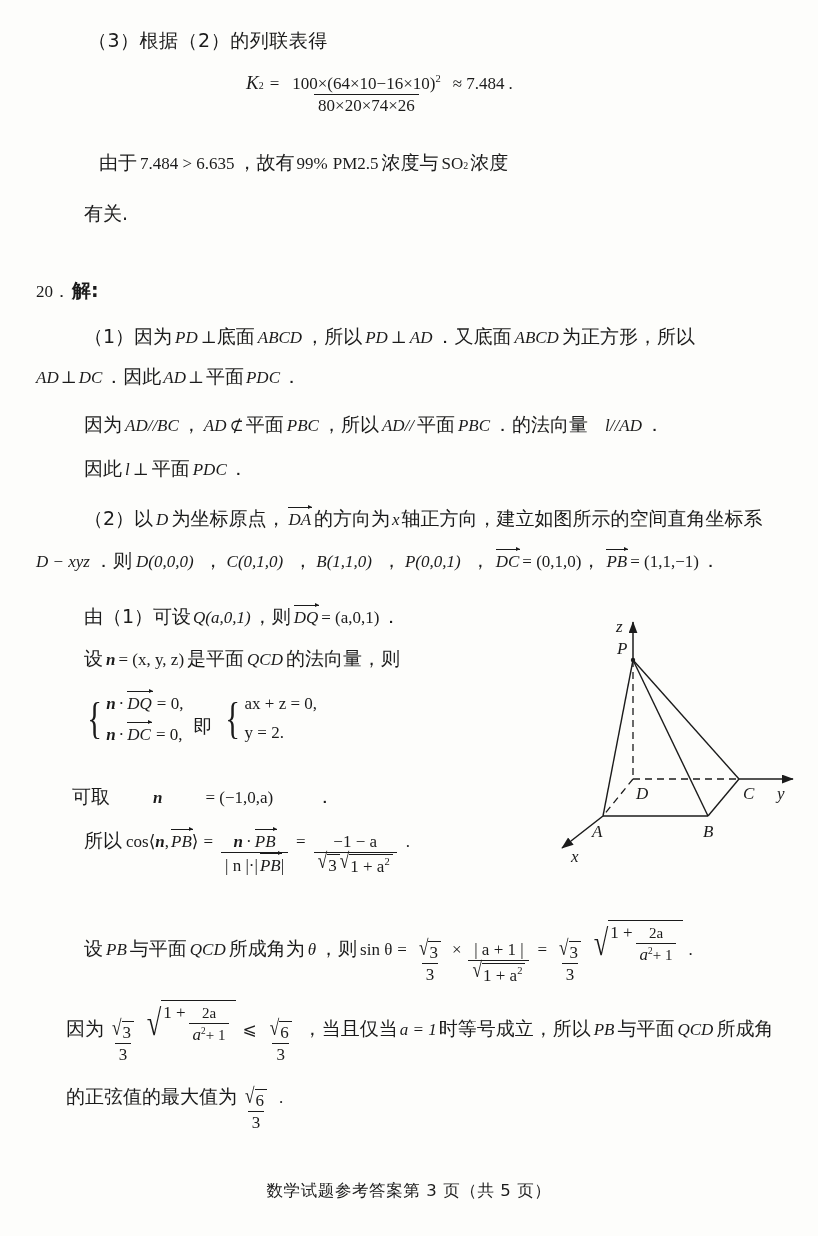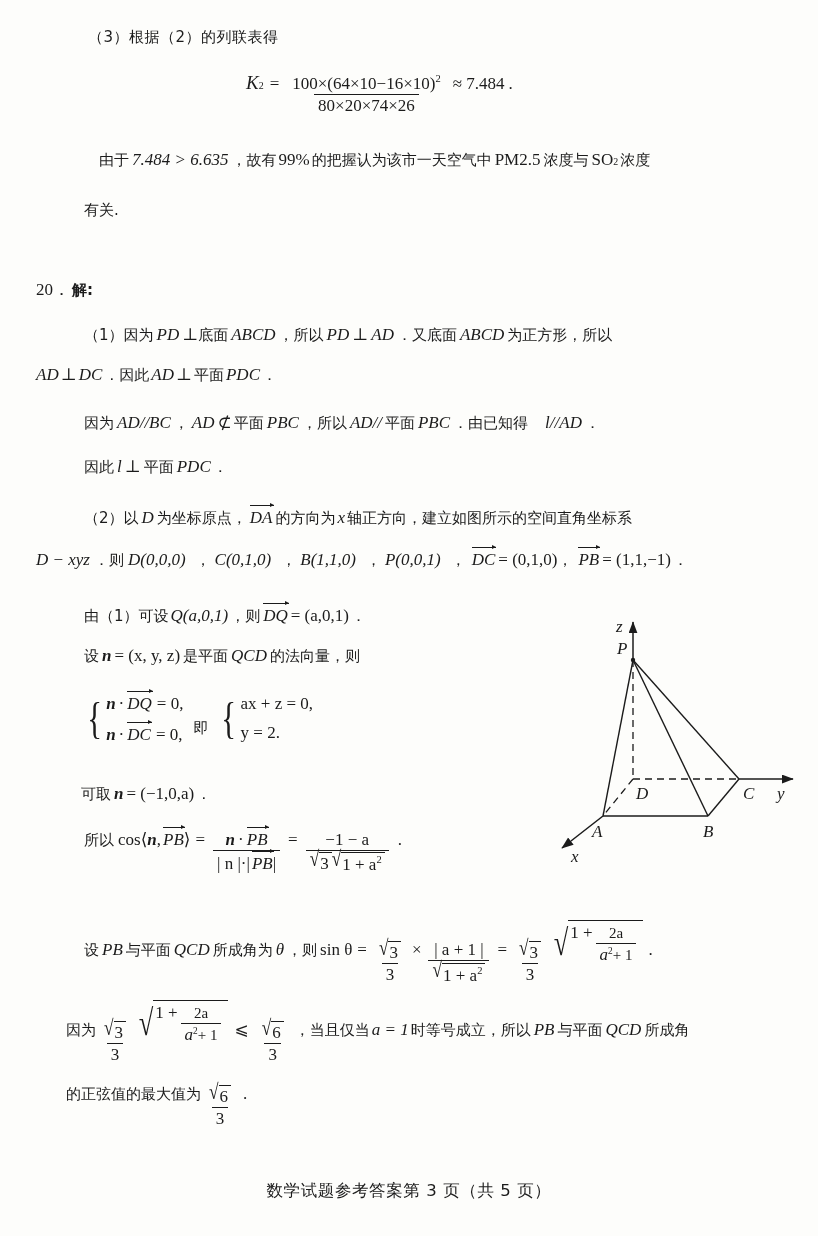--- a/index.html
+++ b/index.html
@@ -7,21 +7,21 @@
     width:818px;height:1236px;
     background:#fdfdfb;
     font-family:"Liberation Serif","DejaVu Serif",serif;
     color:#1b1b1b;
     position:relative;
     overflow:hidden;
   }
   .page{position:absolute;inset:0;}
 
   
-  .cn{font-family:"DejaVu Sans","Liberation Sans",sans-serif;font-size:15px;}
+  .cn{font-family:"DejaVu Sans","Liberation Sans",sans-serif;font-size:19px;}
   .mi{font-family:"Liberation Serif","DejaVu Serif",serif;font-style:italic;font-size:17px;}
   .mn{font-family:"Liberation Serif","DejaVu Serif",serif;font-size:17px;}
   .bi{font-family:"Liberation Serif",serif;font-style:italic;font-weight:bold;}
 
   .line{position:absolute;white-space:nowrap;display:flex;align-items:baseline;}
 
   .para{letter-spacing:.5px;}
 
   
   .vec{position:relative;display:inline-block;font-style:italic;padding-top:2px;}
@@ -82,24 +82,23 @@
     <span class="frac mn">
       <span class="num"><span>100×(64×10−16×10)</span><sup class="sp">2</sup></span>
       <span class="den">80×20×74×26</span>
     </span>
     <span class="mn" style="margin-left:5px;">≈ 7.484</span>
     <span class="mn" style="margin-left:4px;">.</span>
   </div>
 
   <div class="line" style="left:99px;top:150px;">
     <span class="cn">由于</span>
-    <span class="mn" style="margin:0 3px;font-style:italic;">7.484 &gt; 6.635</span>
+    <span class="mn" style="margin:0 3px;">7.484 &gt; 6.635</span>
     <span class="cn">，故有</span>
     <span class="mn" style="margin:0 2px;">99%</span>
-    <span class="cn">的把握认为该市一天空气中</span>
     <span class="mn" style="margin:0 3px;">PM2.5</span>
     <span class="cn">浓度与</span>
     <span class="mn" style="margin-left:3px;">SO</span>
       <sub class="sb mn">2</sub>
     <span class="cn" style="margin-left:2px;">浓度</span>
   </div>
 
   <div class="line cn" style="left:84px;top:201px;">有关.</div>
 
   <div class="line" style="left:36px;top:278px;">
@@ -140,21 +139,21 @@
     <span class="mi" style="margin:0 3px;">AD//BC</span>
     <span class="cn">，</span>
     <span class="mi" style="margin:0 3px;">AD</span>
     <span class="mn">⊄</span>
     <span class="cn" style="margin-left:2px;">平面</span>
     <span class="mi" style="margin:0 3px;">PBC</span>
     <span class="cn">，所以</span>
     <span class="mi" style="margin:0 3px;">AD//</span>
     <span class="cn">平面</span>
     <span class="mi" style="margin:0 3px;">PBC</span>
-    <span class="cn">．由已知得</span>
+    <span class="cn">．的法向量</span>
     <span class="mi" style="margin-left:17px;">l//AD</span>
     <span class="cn" style="margin-left:3px;">．</span>
   </div>
 
   <div class="line" style="left:84px;top:456px;">
     <span class="cn">因此</span>
     <span class="mi" style="margin-left:3px;">l</span>
     <span class="mn" style="margin:0 3px;">⊥</span>
     <span class="cn">平面</span>
     <span class="mi" style="margin-left:3px;">PDC</span>
@@ -230,21 +229,21 @@
     <span class="cn" style="margin:0 10px;">即</span>
     <span class="system">
       <span class="brace">{</span>
       <span class="rows">
         <span class="mn">ax + z = 0,</span>
         <span class="mn">y = 2.</span>
       </span>
     </span>
   </div>
 
-  <div class="line" style="left:81px;top:784px;">
+  <div class="line" style="left:72px;top:784px;gap:40px;">
     <span class="cn">可取</span>
     <span class="bi" style="font-size:17px;margin:0 3px;">n</span>
     <span class="mn">= (−1,0,a)</span>
     <span class="cn" style="margin-left:2px;">．</span>
   </div>
 
   <div class="line" style="left:84px;top:828px;">
     <span class="cn">所以</span>
     <span class="mn" style="margin-left:4px;">cos</span>
     <span class="mn">⟨</span>

